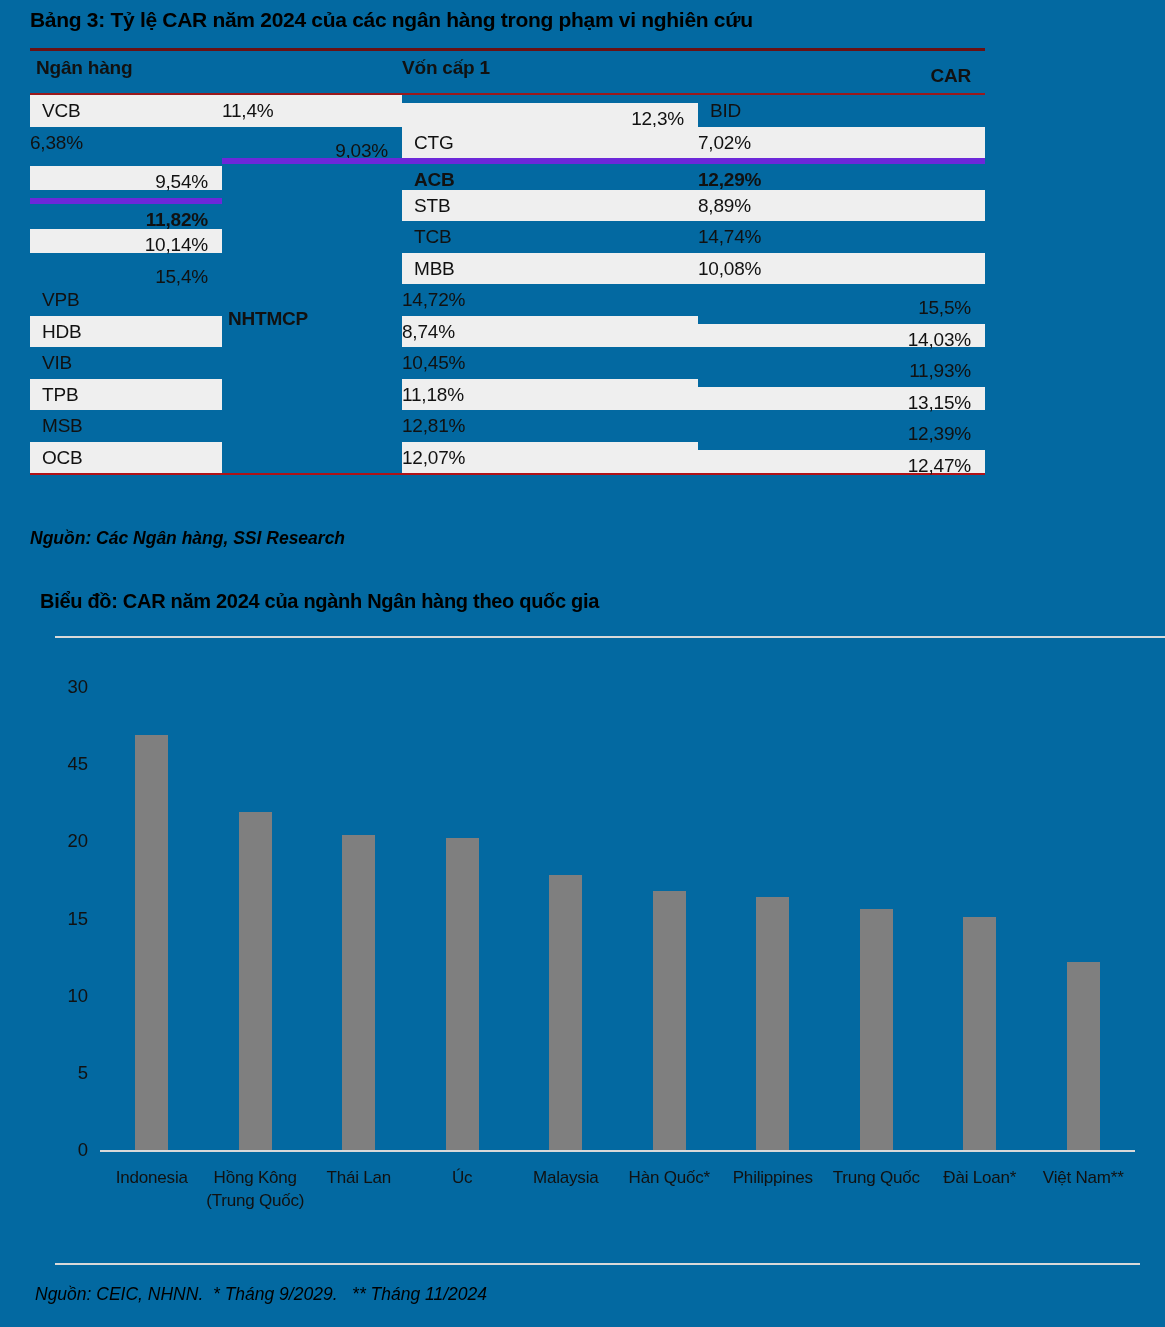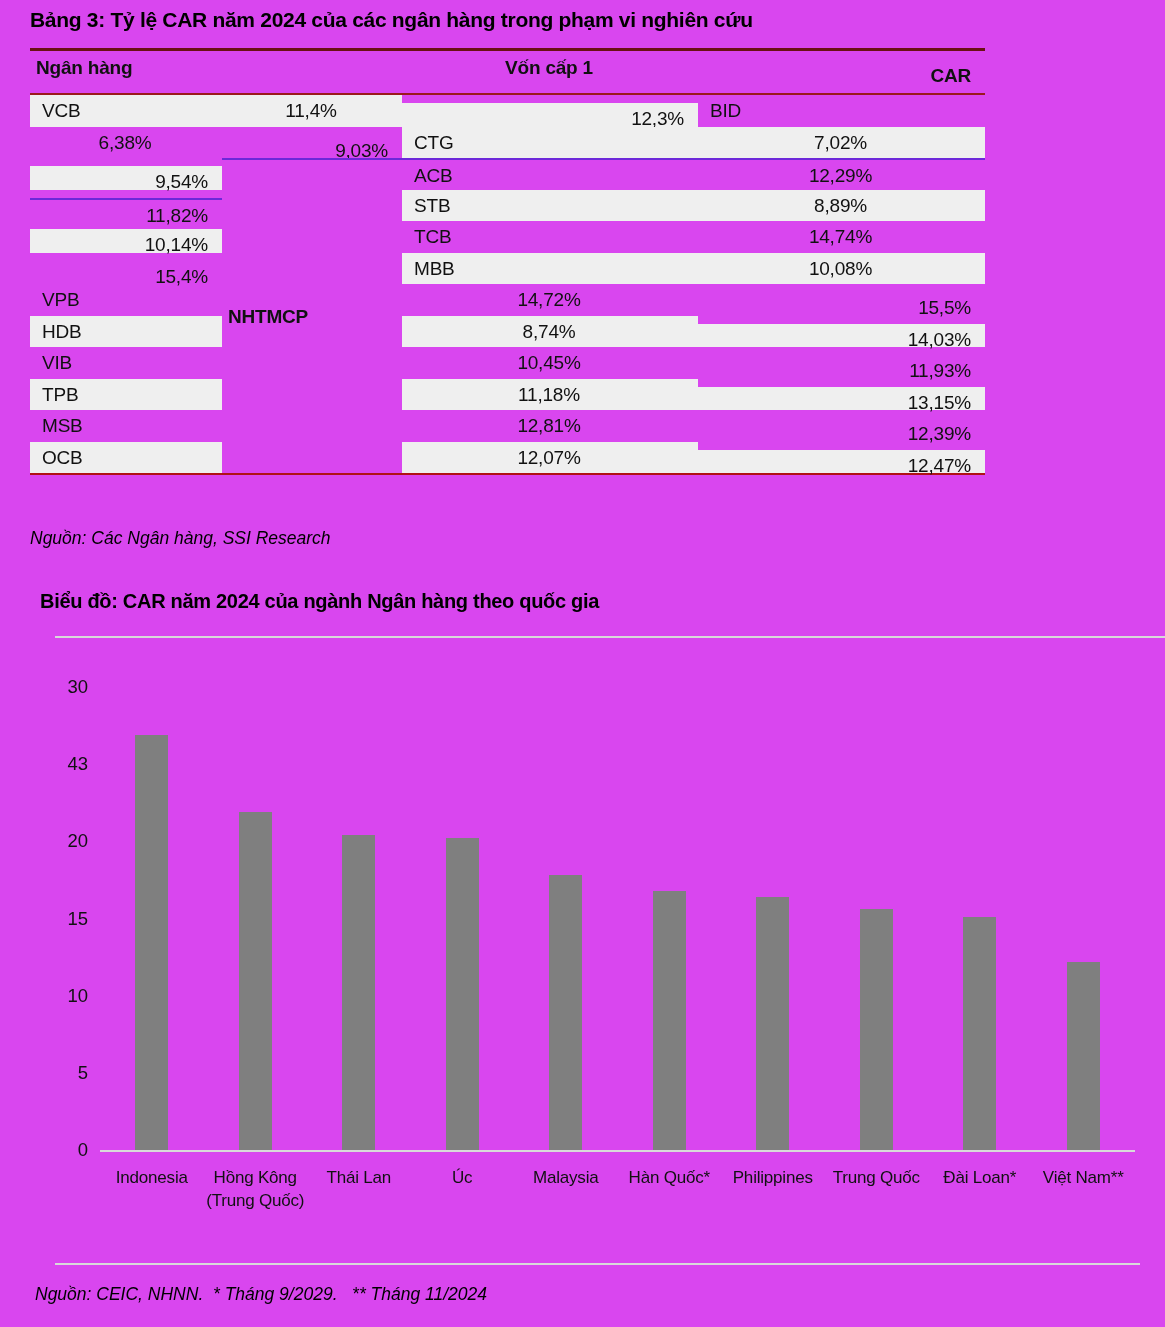--- a/index.html
+++ b/index.html
@@ -1,20 +1,20 @@
 <!DOCTYPE html>
 <html><head>
 <meta charset="utf-8">
 <style>
   html, body { margin: 0; padding: 0; background: #ffffff; }
   .page {
     position: relative;
     width: 1165px;
     height: 1327px;
-    background: #d946ef;
+    background: #0369a1;
     font-family: "Liberation Sans", "DejaVu Sans", sans-serif;
     color: #111111;
     overflow: hidden;
   }
 
   
   .table-title {
     position: absolute;
     left: 30px; top: 8px;
     font-size: 21px;
@@ -41,39 +41,40 @@
     line-height: 34px;
     height: 34px;
   }
   .bank-table .tbody {
     display: grid;
     grid-template-columns: 192px 180px 296px 287px;
     grid-auto-rows: 31.5px;
   }
   .bank-table .cell { font-size: 19px; line-height: 31.5px; white-space: nowrap; }
   .bank-table .cell.bank { padding-left: 12px; }
-  .bank-table .cell.tier1 { text-align: center; padding-right: 2px; }
+  .bank-table .cell.tier1 { text-align: left; padding-right: 2px; }
   .bank-table .cell.car { text-align: right; padding-right: 14px; margin-top: 8px; }
   .bank-table .thead .cell.group { padding-left: 6px; }
   .bank-table .cell.shade { background: #efefef; }
   .bank-table .group-cell {
     font-weight: bold;
     padding-left: 6px;
     display: flex;
     align-items: center;
     font-size: 19px;
   }
-  .bank-table .cell.sep, .bank-table .group-cell.sep { border-top: 2px solid #6d28d9; }
+  .bank-table .cell.sep, .bank-table .group-cell.sep { border-top: 6px solid #6d28d9; font-weight: bold; }
 
   .table-source {
     position: absolute;
     left: 30px; top: 528px;
     font-size: 17.5px;
     font-style: italic;
     color: #000000;
+    font-weight: bold;
   }
 
   
   .chart-title {
     position: absolute;
     left: 40px; top: 590px;
     font-size: 20px;
     font-weight: bold;
     letter-spacing: -0.3px;
     color: #000000;
@@ -205,21 +206,21 @@
   <div class="chart-title">Biểu đồ: CAR năm 2024 của ngành Ngân hàng theo quốc gia</div>
   <div class="rule-top"></div>
 
   <div class="plot">
     <div id="y-axis">
         <div class="y-tick" style="bottom: 0%;">0</div>
         <div class="y-tick" style="bottom: 16.6667%;">5</div>
         <div class="y-tick" style="bottom: 33.3333%;">10</div>
         <div class="y-tick" style="bottom: 50%;">15</div>
         <div class="y-tick" style="bottom: 66.6667%; text-align: right;">20</div>
-        <div class="y-tick" style="bottom: 83.3333%;">43</div>
+        <div class="y-tick" style="bottom: 83.3333%;">45</div>
         <div class="y-tick" style="bottom: 100%;">30</div>
       </div>
     <div class="bars" id="bars">
         <div class="bar-slot">
           <div class="bar" style="height: 89.6667%; background: rgb(127, 127, 127);"></div>
         </div>
         <div class="bar-slot">
           <div class="bar" style="height: 73%; background: rgb(127, 127, 127);"></div>
         </div>
         <div class="bar-slot">

